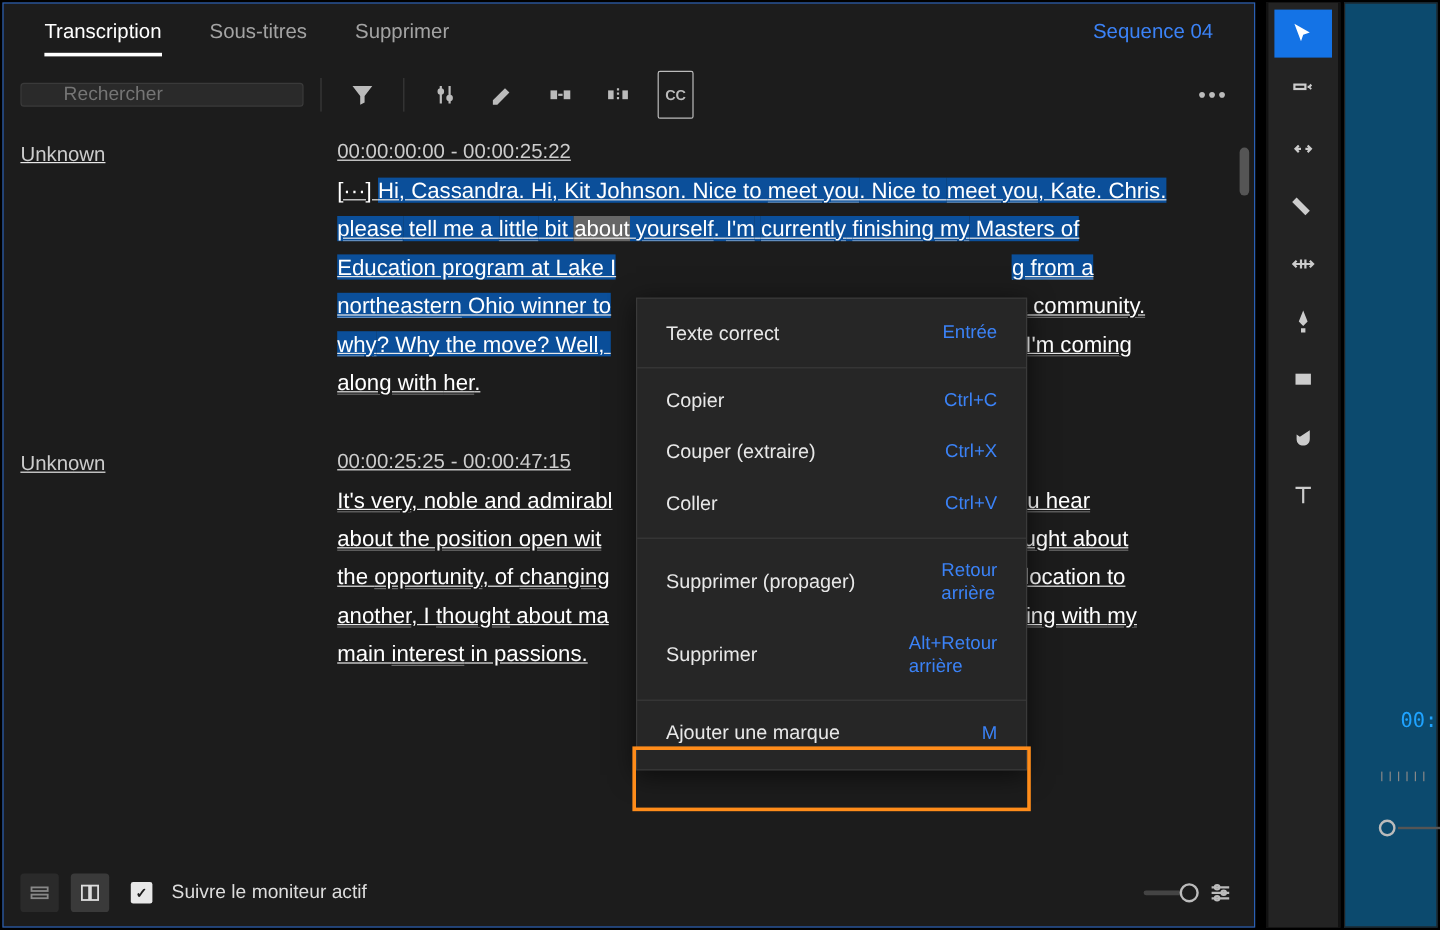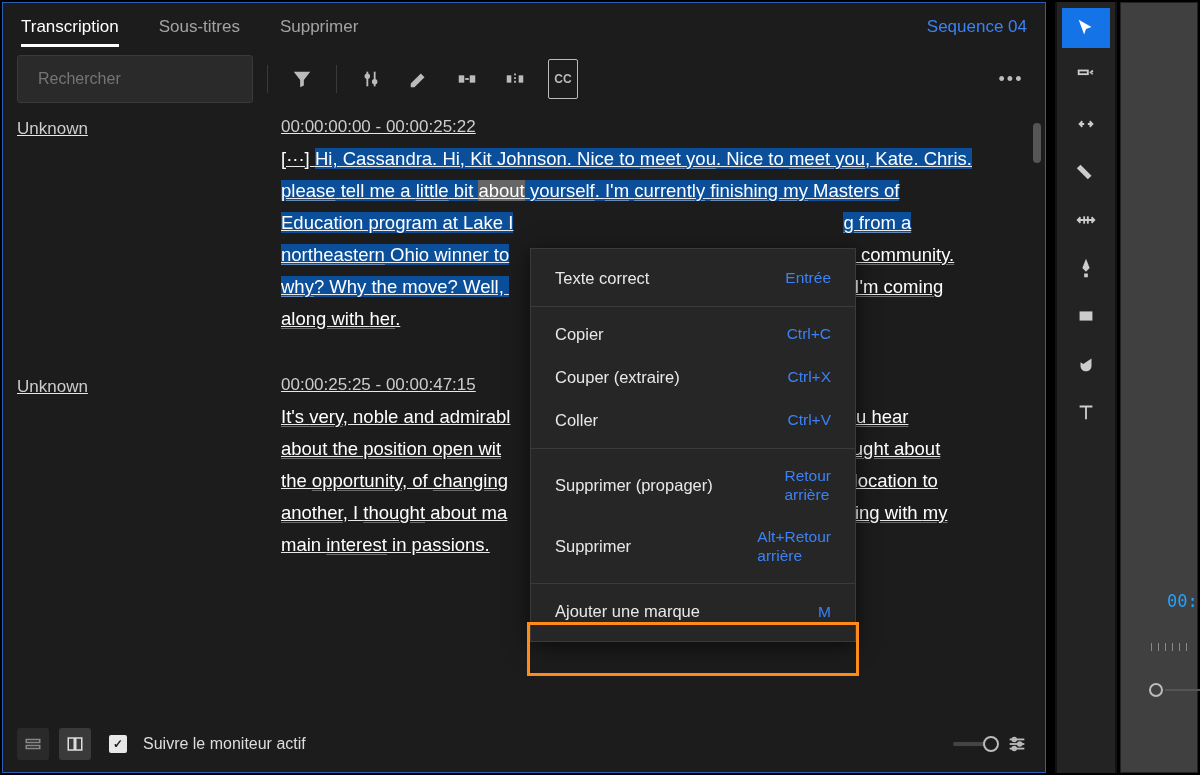--- a/index.html
+++ b/index.html
@@ -19,21 +19,21 @@
   top: 2px;
   width: 1044px;
   height: 771px;
   background: #1c1c1c;
   border: 1px solid #2a5fb4;
 }
 .tabs-row {
   display: flex;
   align-items: center;
   height: 48px;
-  padding: 0 18px;
+  padding: 0 34px;
 }
 .tab {
   padding: 10px 0;
   margin-right: 40px;
   color: #a3a3a3;
   cursor: pointer;
   font-size: 17px;
 }
 .tab.active {
   color: #fff;
@@ -51,23 +51,23 @@
   height: 56px;
   padding: 0 14px;
   gap: 8px;
 }
 .search-box {
   display: flex;
   align-items: center;
   background: #2a2a2a;
   border: 1px solid #3a3a3a;
   border-radius: 3px;
-  height: 48px;
+  height: 20px;
   width: 236px;
-  padding: 0 12px;
+  padding: 0 27px;
 }
 .search-box input {
   background: transparent;
   border: none;
   outline: none;
   color: #bbb;
   font-size: 16px;
   width: 100%;
   margin-left: 8px;
 }
@@ -271,21 +271,21 @@
   background: #1473e6;
   color: #fff;
 }
 .tool-btn svg { width: 22px; height: 22px; }
 .far-right {
   position: absolute;
   left: 1120px;
   top: 2px;
   width: 78px;
   height: 771px;
-  background: #404040;
+  background: #0c4a6e;
   border: 1px solid #222;
 }
 .far-timecode {
   position: absolute;
   top: 588px;
   left: 46px;
   color: #1fa3ff;
   font-size: 17px;
   font-family: monospace;
 }

